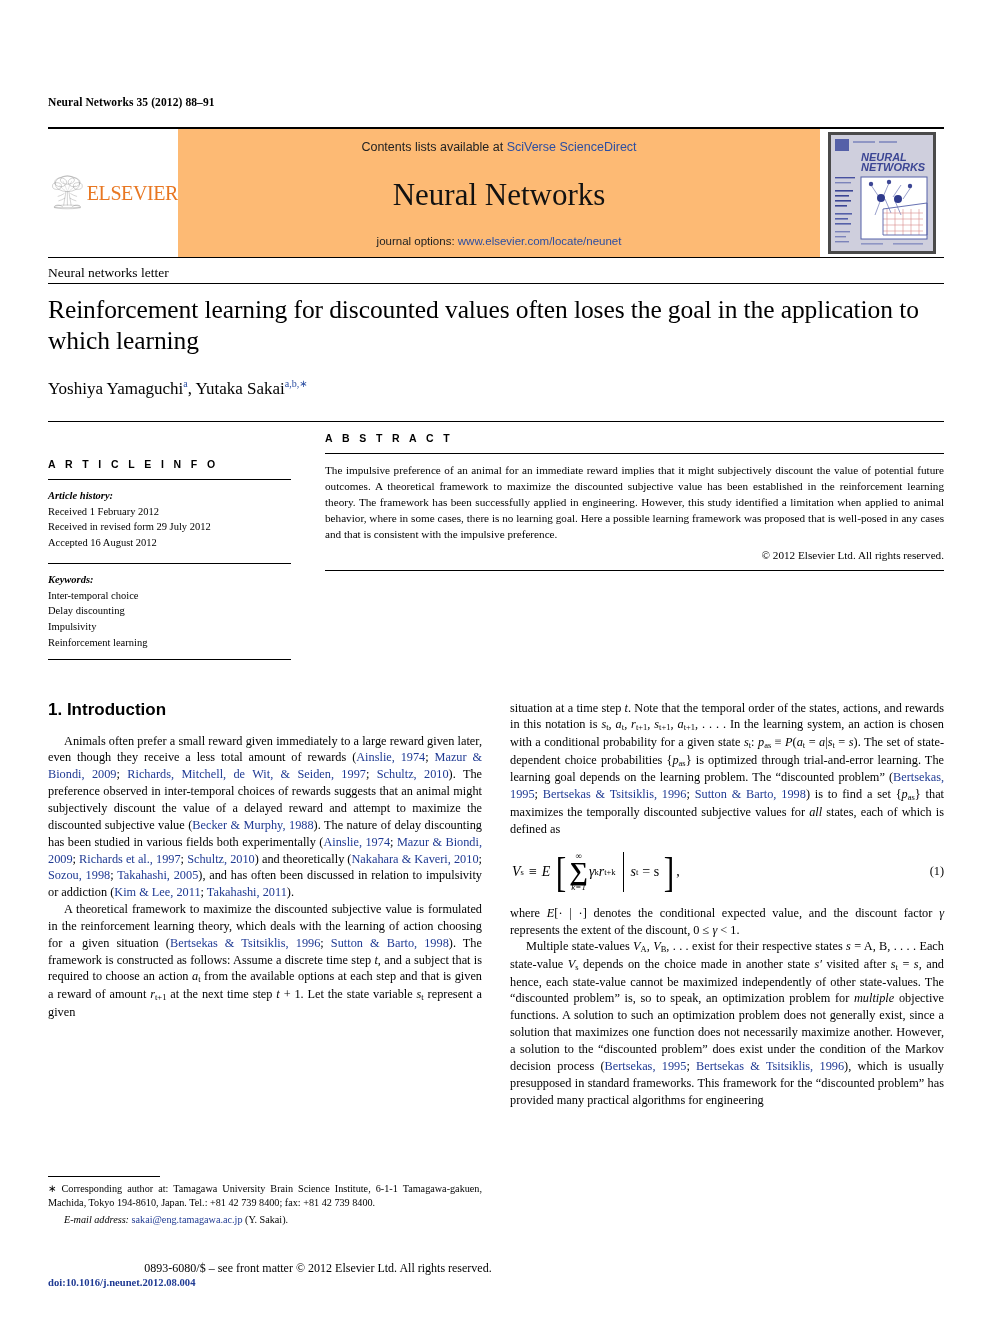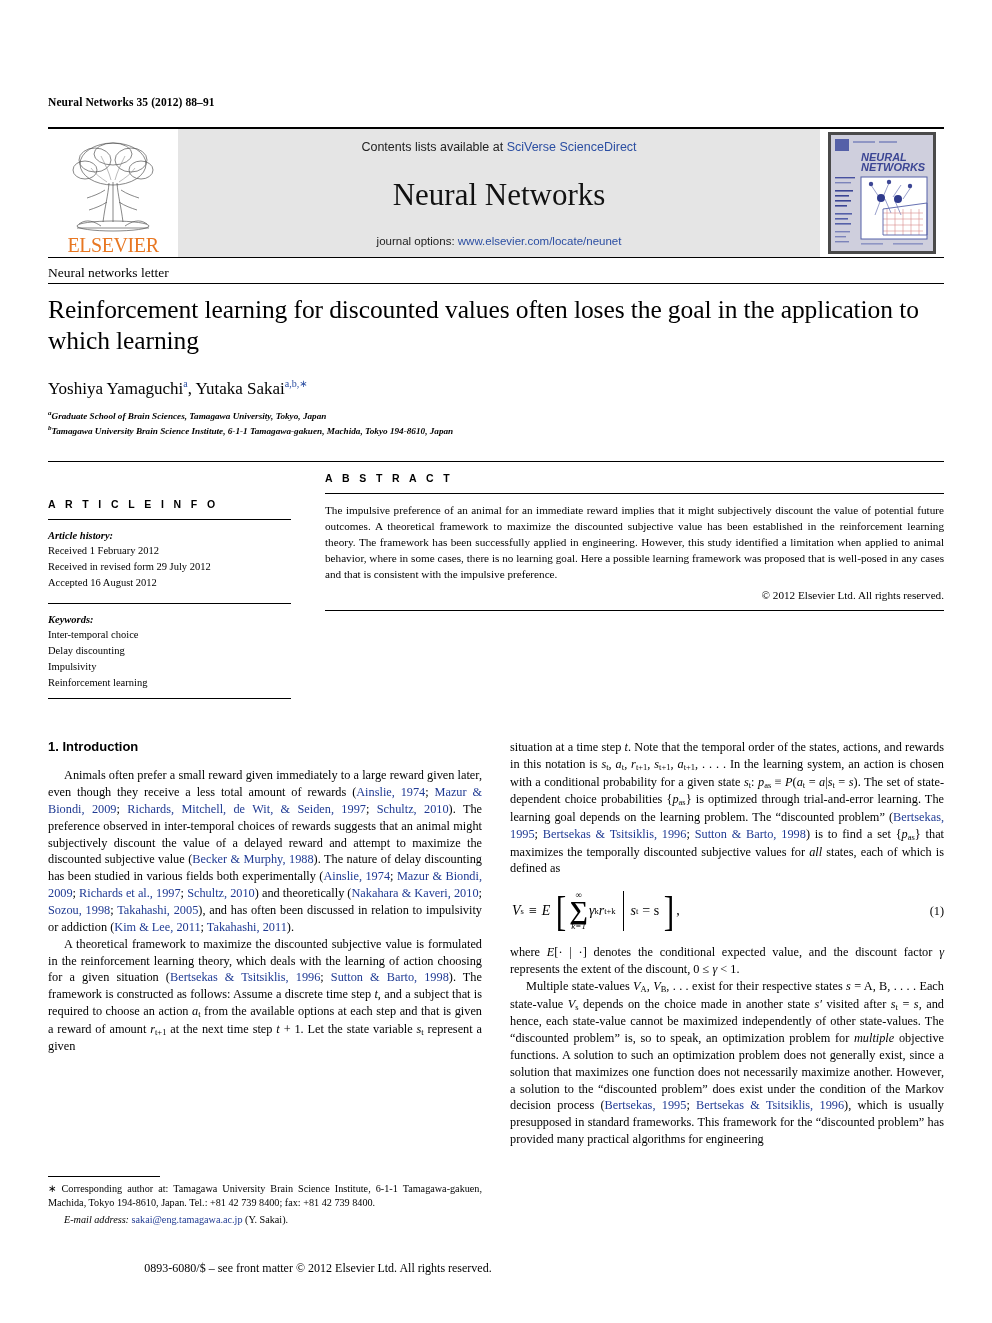--- a/index.html
+++ b/index.html
@@ -39,39 +39,39 @@
     margin-top: 19px;
     border-top: 2.4px solid #000;
     display: flex;
     align-items: stretch;
     height: 128px;
   }
   .elsevier-logo {
     width: 130px;
     flex: 0 0 130px;
     display: flex;
-    flex-direction: column;
+    flex-direction: row;
     align-items: center;
     justify-content: flex-end;
     padding-bottom: 2px;
     box-sizing: border-box;
   }
   .tree-svg { display:block; }
   .elsevier-word {
     font-family: "Liberation Serif", serif;
     font-size: 20px;
     letter-spacing: -0.4px;
     color: #e87722;
     font-weight: normal;
     line-height: 1;
     margin-top: 1px;
   }
   .journal-band {
     flex: 1 1 auto;
-    background: #e5e5e5;
+    background: #fdba74;
     display: flex;
     flex-direction: column;
     align-items: center;
     justify-content: space-between;
     padding: 11px 0 10px 0;
     box-sizing: border-box;
   }
   .contents-line {
     font-family: "Liberation Sans", sans-serif;
     font-size: 12.5px;
@@ -188,21 +188,21 @@
   
   .body-cols {
     margin-top: 40px;
     display: flex;
   }
   .bcol { width: 434px; flex: 0 0 434px; }
   .bgap { flex: 1 1 auto; }
   .sec-head {
     font-family: "Liberation Sans", sans-serif;
     font-weight: bold;
-    font-size: 13px;
+    font-size: 17px;
     margin: 0 0 13px 0;
   }
   p.body {
     font-family: "Liberation Serif", serif;
     font-size: 12.3px;
     line-height: 1.37;
     text-align: justify;
     margin: 0;
     text-indent: 16px;
     hyphens: auto;
@@ -378,28 +378,20 @@
 
   <div class="letter-type">Neural networks letter</div>
   <div class="section-rule"></div>
 
   <h1 class="title">Reinforcement learning for discounted values often loses the goal in the application to which learning</h1>
 
   <div class="authors">
     <span>Yoshiya Yamaguchi</span><sup>a</sup><span>, Yutaka Sakai</span><sup>a,b,∗</sup>
   </div>
 
-  <div class="affils">
-    <div class="affil">
-      <sup>a</sup><span>Graduate School of Brain Sciences, Tamagawa University, Tokyo, Japan</span>
-    </div>
-    <div class="affil">
-      <sup>b</sup><span>Tamagawa University Brain Science Institute, 6-1-1 Tamagawa-gakuen, Machida, Tokyo 194-8610, Japan</span>
-    </div>
-  </div>
 
   <div class="infoblock">
 
     <div class="col-info">
       <div class="head-spaced">A R T I C L E    I N F O</div>
       <div class="thin-rule"></div>
       <div class="info-label">Article history:</div>
       <div class="info-line">Received 1 February 2012</div>
       <div class="info-line">Received in revised form 29 July 2012</div>
       <div class="info-line">Accepted 16 August 2012</div>
@@ -472,15 +464,16 @@
     <div class="foot">∗ Corresponding author at: Tamagawa University Brain Science Institute, 6-1-1 Tamagawa-gakuen, Machida, Tokyo 194-8610, Japan. Tel.: +81 42 739 8400; fax: +81 42 739 8400.</div>
     <div class="foot email-line">
       <span class="em">E-mail address:</span>
       <a href="#">sakai@eng.tamagawa.ac.jp</a>
       <span>(Y. Sakai).</span>
     </div>
   </div>
 
   <div class="issn-wrap">
     <div class="issn">0893-6080/$ – see front matter © 2012 Elsevier Ltd. All rights reserved.</div>
+    <div class="doi">doi:10.1016/j.neunet.2012.08.004</div>
   </div>
 
 </div>
 
 </body></html>

